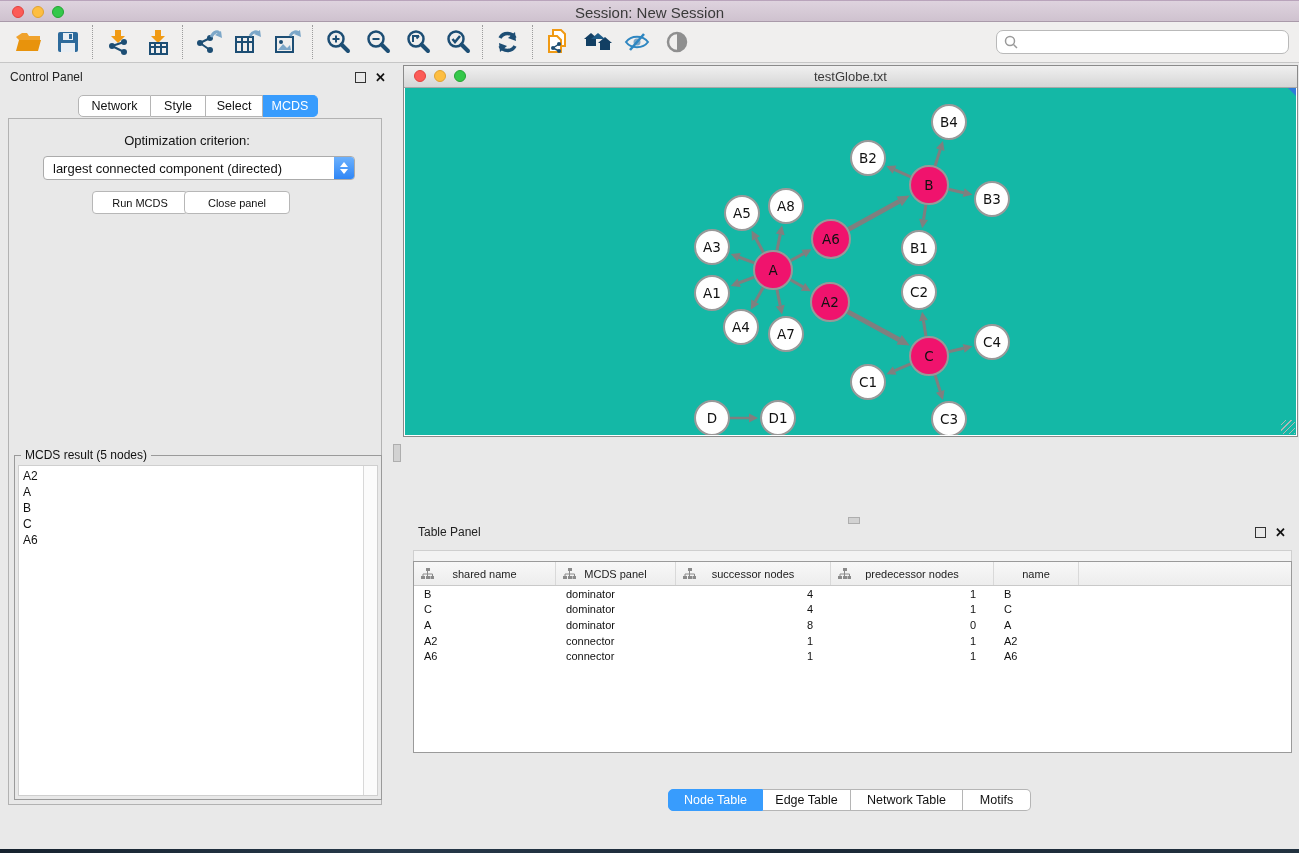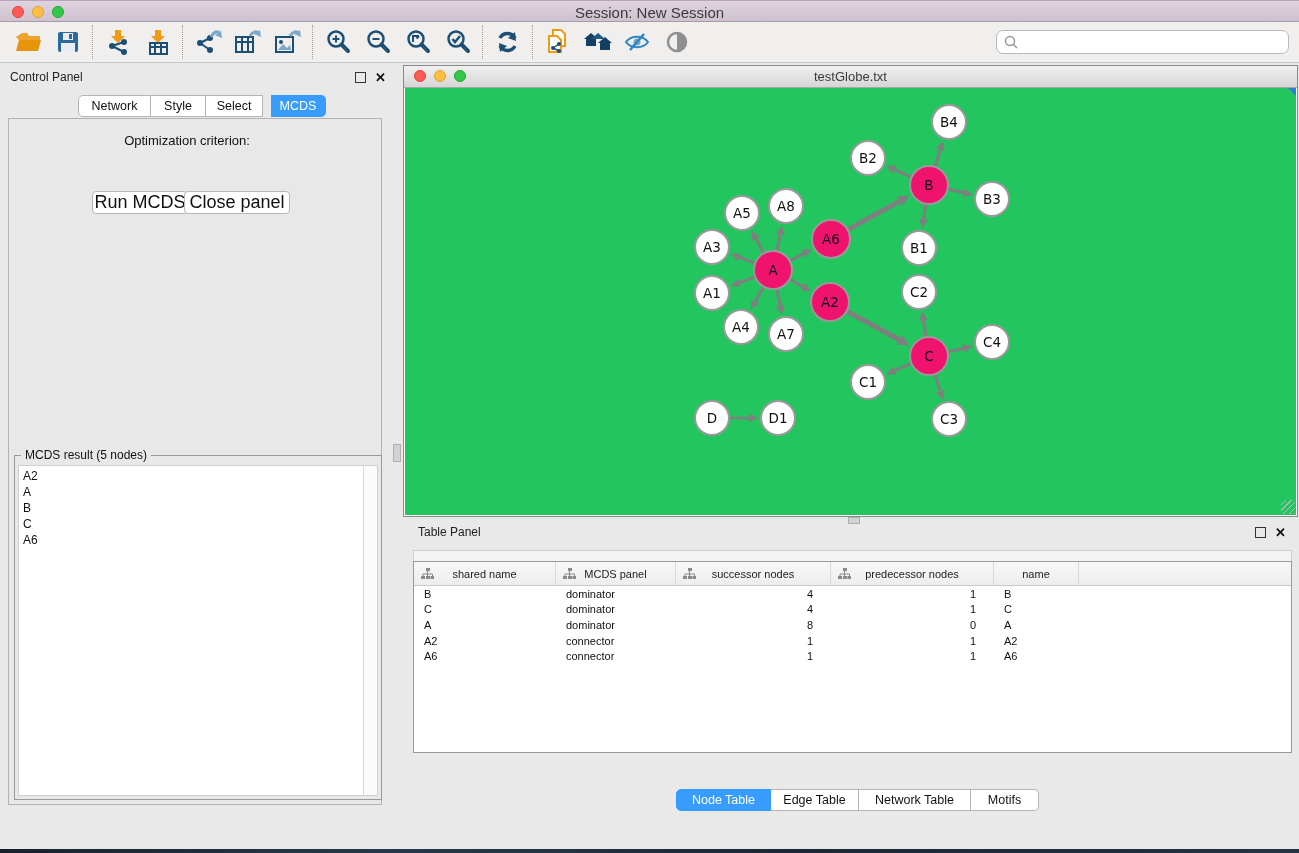--- a/index.html
+++ b/index.html
@@ -25,43 +25,43 @@
   .cp-header{position:absolute;left:10px;top:70px;font-size:12px;color:#222;}
   .panel-glyphs{position:absolute;display:flex;gap:9px;align-items:center;}
   .float-glyph{width:9px;height:9px;border:1.5px solid #333;display:inline-block;}
   .close-glyph{font-size:13px;font-weight:bold;color:#111;line-height:10px;}
   .cp-box{position:absolute;left:8px;top:118px;width:374px;height:687px;border:1px solid #b2b2b2;background:#e8e8e8;box-sizing:border-box;}
   .seg{position:absolute;display:flex;height:22px;}
   .seg .segbtn{background:#fff;border:1px solid #b5b5b5;border-left:none;font-size:12.5px;color:#111;
     display:flex;align-items:center;justify-content:center;box-sizing:border-box;cursor:default;}
   .seg .segbtn:first-child{border-left:1px solid #b5b5b5;border-radius:5px 0 0 5px;}
   .seg .segbtn:last-child{border-radius:0 5px 5px 0;}
-  .seg .segbtn.sel{background:#389cfd;border-color:#389cfd;color:#fff;margin-left:8px;}
+  .seg .segbtn.sel{background:#389cfd;border-color:#389cfd;color:#fff;}
   .opt-label{position:absolute;left:8px;top:133px;width:358px;text-align:center;font-size:13px;color:#111;}
   .dropdown{position:absolute;left:43px;top:156px;width:312px;height:24px;background:#fff;border:1px solid #ababab;
     border-radius:4px;box-sizing:border-box;display:flex;align-items:center;}
   .dropdown .dtext{flex:1;font-size:13px;color:#111;padding-left:9px;white-space:nowrap;overflow:hidden;}
   .dropdown .dstep{width:20px;height:22px;border-radius:0 3px 3px 0;background:linear-gradient(#6cb1fd,#2f86f6);
     display:flex;flex-direction:column;align-items:center;justify-content:center;gap:2px;}
   .chev-up{width:0;height:0;border-left:4px solid transparent;border-right:4px solid transparent;border-bottom:5px solid #fff;}
   .chev-dn{width:0;height:0;border-left:4px solid transparent;border-right:4px solid transparent;border-top:5px solid #fff;}
-  .btn{position:absolute;height:23px;background:#fff;border:1px solid #b7b7b7;border-radius:4px;font-size:18px;color:#111;
+  .btn{position:absolute;height:23px;background:#fff;border:1px solid #b7b7b7;border-radius:4px;font-size:11px;color:#111;
     font-family:"Liberation Sans",sans-serif;display:flex;align-items:center;justify-content:center;box-sizing:border-box;}
   .fieldset{position:absolute;left:14px;top:455px;width:368px;height:345px;border:1px solid #9a9a9a;box-sizing:border-box;}
   .fieldset .legend{position:absolute;left:6px;top:-8px;background:#e8e8e8;padding:0 4px;font-size:12px;color:#111;}
   .listbox{position:absolute;left:3px;top:9px;right:3px;bottom:3px;background:#fff;border:1px solid #cfcfcf;box-sizing:border-box;}
   .listbox .scroll{position:absolute;right:0;top:0;bottom:0;width:13px;border-left:1px solid #d8d8d8;background:#fbfbfb;}
   .listbox .items{position:absolute;left:4px;top:2px;right:16px;bottom:2px;font-size:12px;color:#111;line-height:16px;}
   
-  .netwin{position:absolute;left:403px;top:65px;width:895px;height:452px;border:1px solid #8a8a8a;
+  .netwin{position:absolute;left:403px;top:65px;width:895px;height:372px;border:1px solid #8a8a8a;
     background:#fff;box-sizing:border-box;padding-left:12px;}
   .netwin .wtitle{position:absolute;left:0;top:0;right:0;height:22px;background:linear-gradient(#f0f0f0,#d6d6d6);
     border-bottom:1px solid #a8a8a8;box-sizing:border-box;}
   .netwin .wtitle .title{position:absolute;left:0;right:0;top:3px;text-align:center;font-size:13px;color:#3a3a3a;}
-  .canvas{position:absolute;left:1px;top:22px;right:1px;bottom:1px;background:#22c55e;overflow:hidden;}
+  .canvas{position:absolute;left:1px;top:22px;right:1px;bottom:1px;background:#14b8a6;overflow:hidden;}
   .corner-tri{position:absolute;right:0;top:0;width:0;height:0;border-left:8px solid transparent;border-top:8px solid #2f7bd9;}
   .grip{position:absolute;right:1px;bottom:1px;width:14px;height:14px;
     background:repeating-linear-gradient(135deg,transparent 0 3px,#b5b5b5 3px 4px);}
   
   .vsplit-handle{position:absolute;left:393px;top:444px;width:6px;height:16px;background:#d2d2d2;border:1px solid #aeaeae;}
   .hsplit-handle{position:absolute;left:848px;top:517px;width:10px;height:5px;background:#d2d2d2;border:1px solid #aeaeae;}
   
   .tp-header{position:absolute;left:418px;top:525px;font-size:12px;color:#222;}
   .tp-toolbar{position:absolute;left:413px;top:550px;width:879px;height:44px;background:#f3f3f3;
     border:1px solid #cfcfcf;border-bottom:none;box-sizing:border-box;display:flex;align-items:center;padding-left:10px;}
@@ -260,20 +260,27 @@
     <span class="close-glyph">✕</span>
   </div>
   <div class="cp-box"></div>
   <div class="seg" style="left:78px;top:95px;text-align:right;" id="cp-tabs">
       <div class="segbtn" style="width: 73px;">Network</div>
       <div class="segbtn" style="width: 55px;">Style</div>
       <div class="segbtn" style="width: 57px;">Select</div>
       <div class="segbtn sel" style="width: 55px;">MCDS</div>
     </div>
   <div class="opt-label">Optimization criterion:</div>
+  <div class="dropdown">
+    <span class="dtext">largest connected component (directed)</span>
+    <span class="dstep">
+        <span class="chev-up"></span>
+        <span class="chev-dn"></span>
+      </span>
+  </div>
   <div class="btn" style="left:92px;top:191px;width:96px;">Run MCDS</div>
   <div class="btn" style="left:184px;top:191px;width:106px;">Close panel</div>
   <div class="fieldset">
     <span class="legend">MCDS result (5 nodes)</span>
     <div class="listbox">
       <div class="items" id="mcds-items">
           <div>A2</div>
           <div>A</div>
           <div>B</div>
           <div>C</div>

